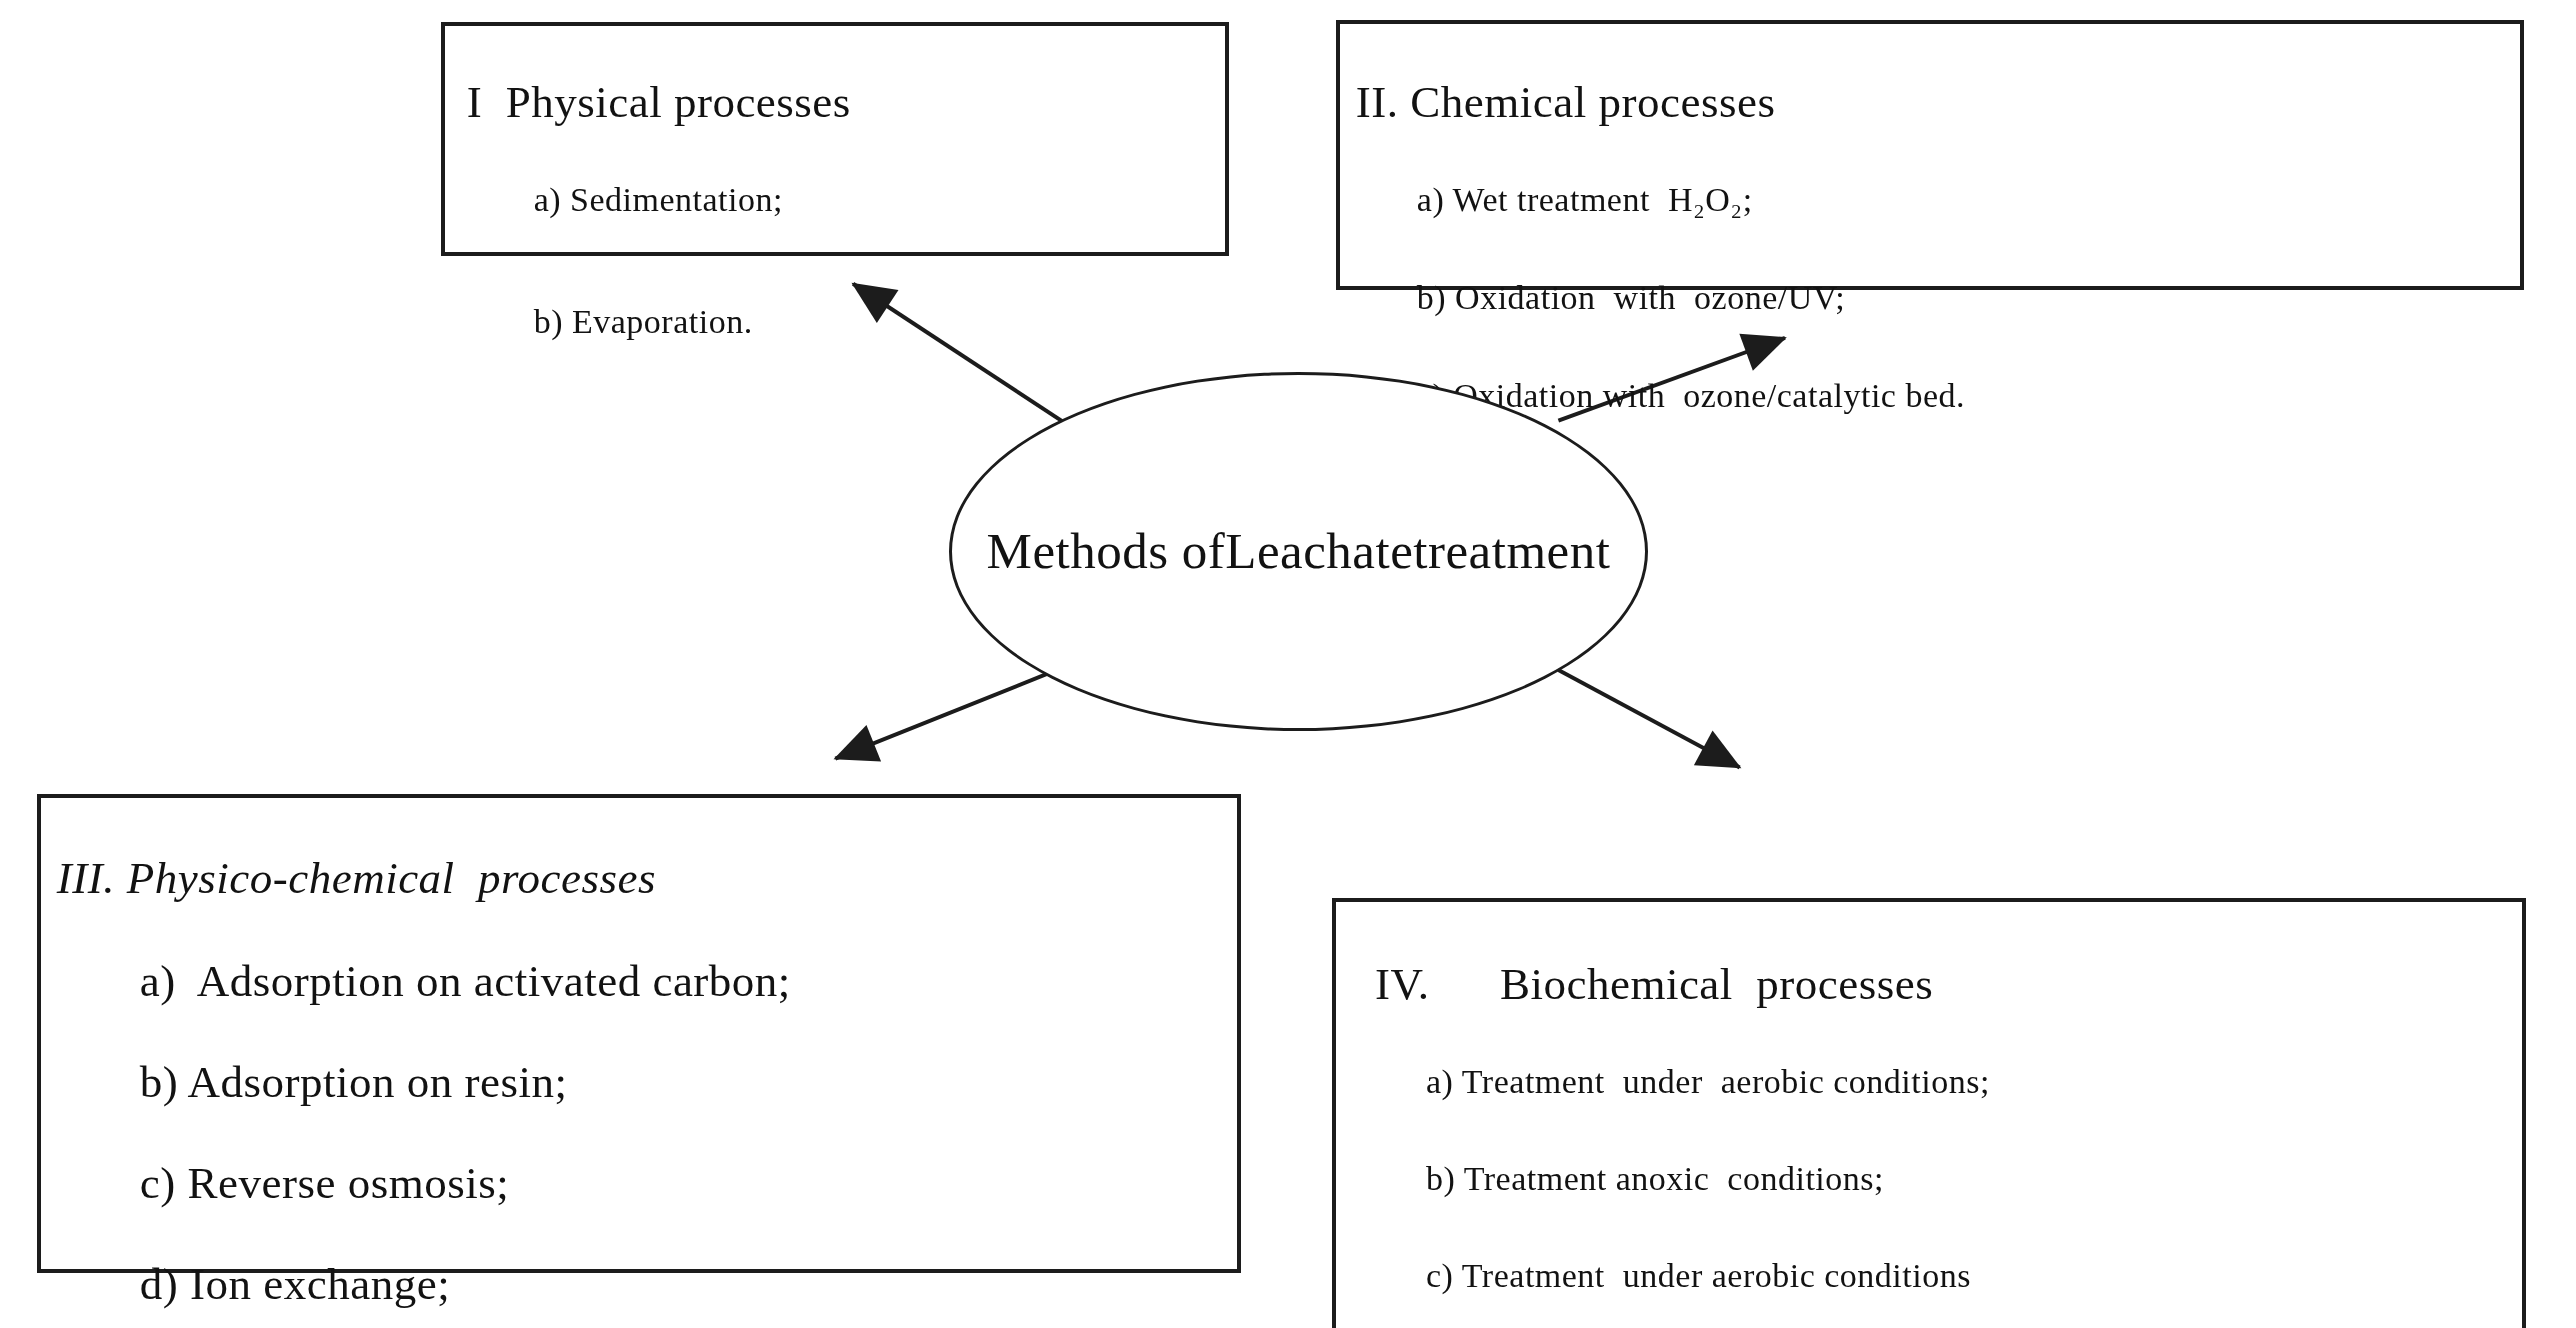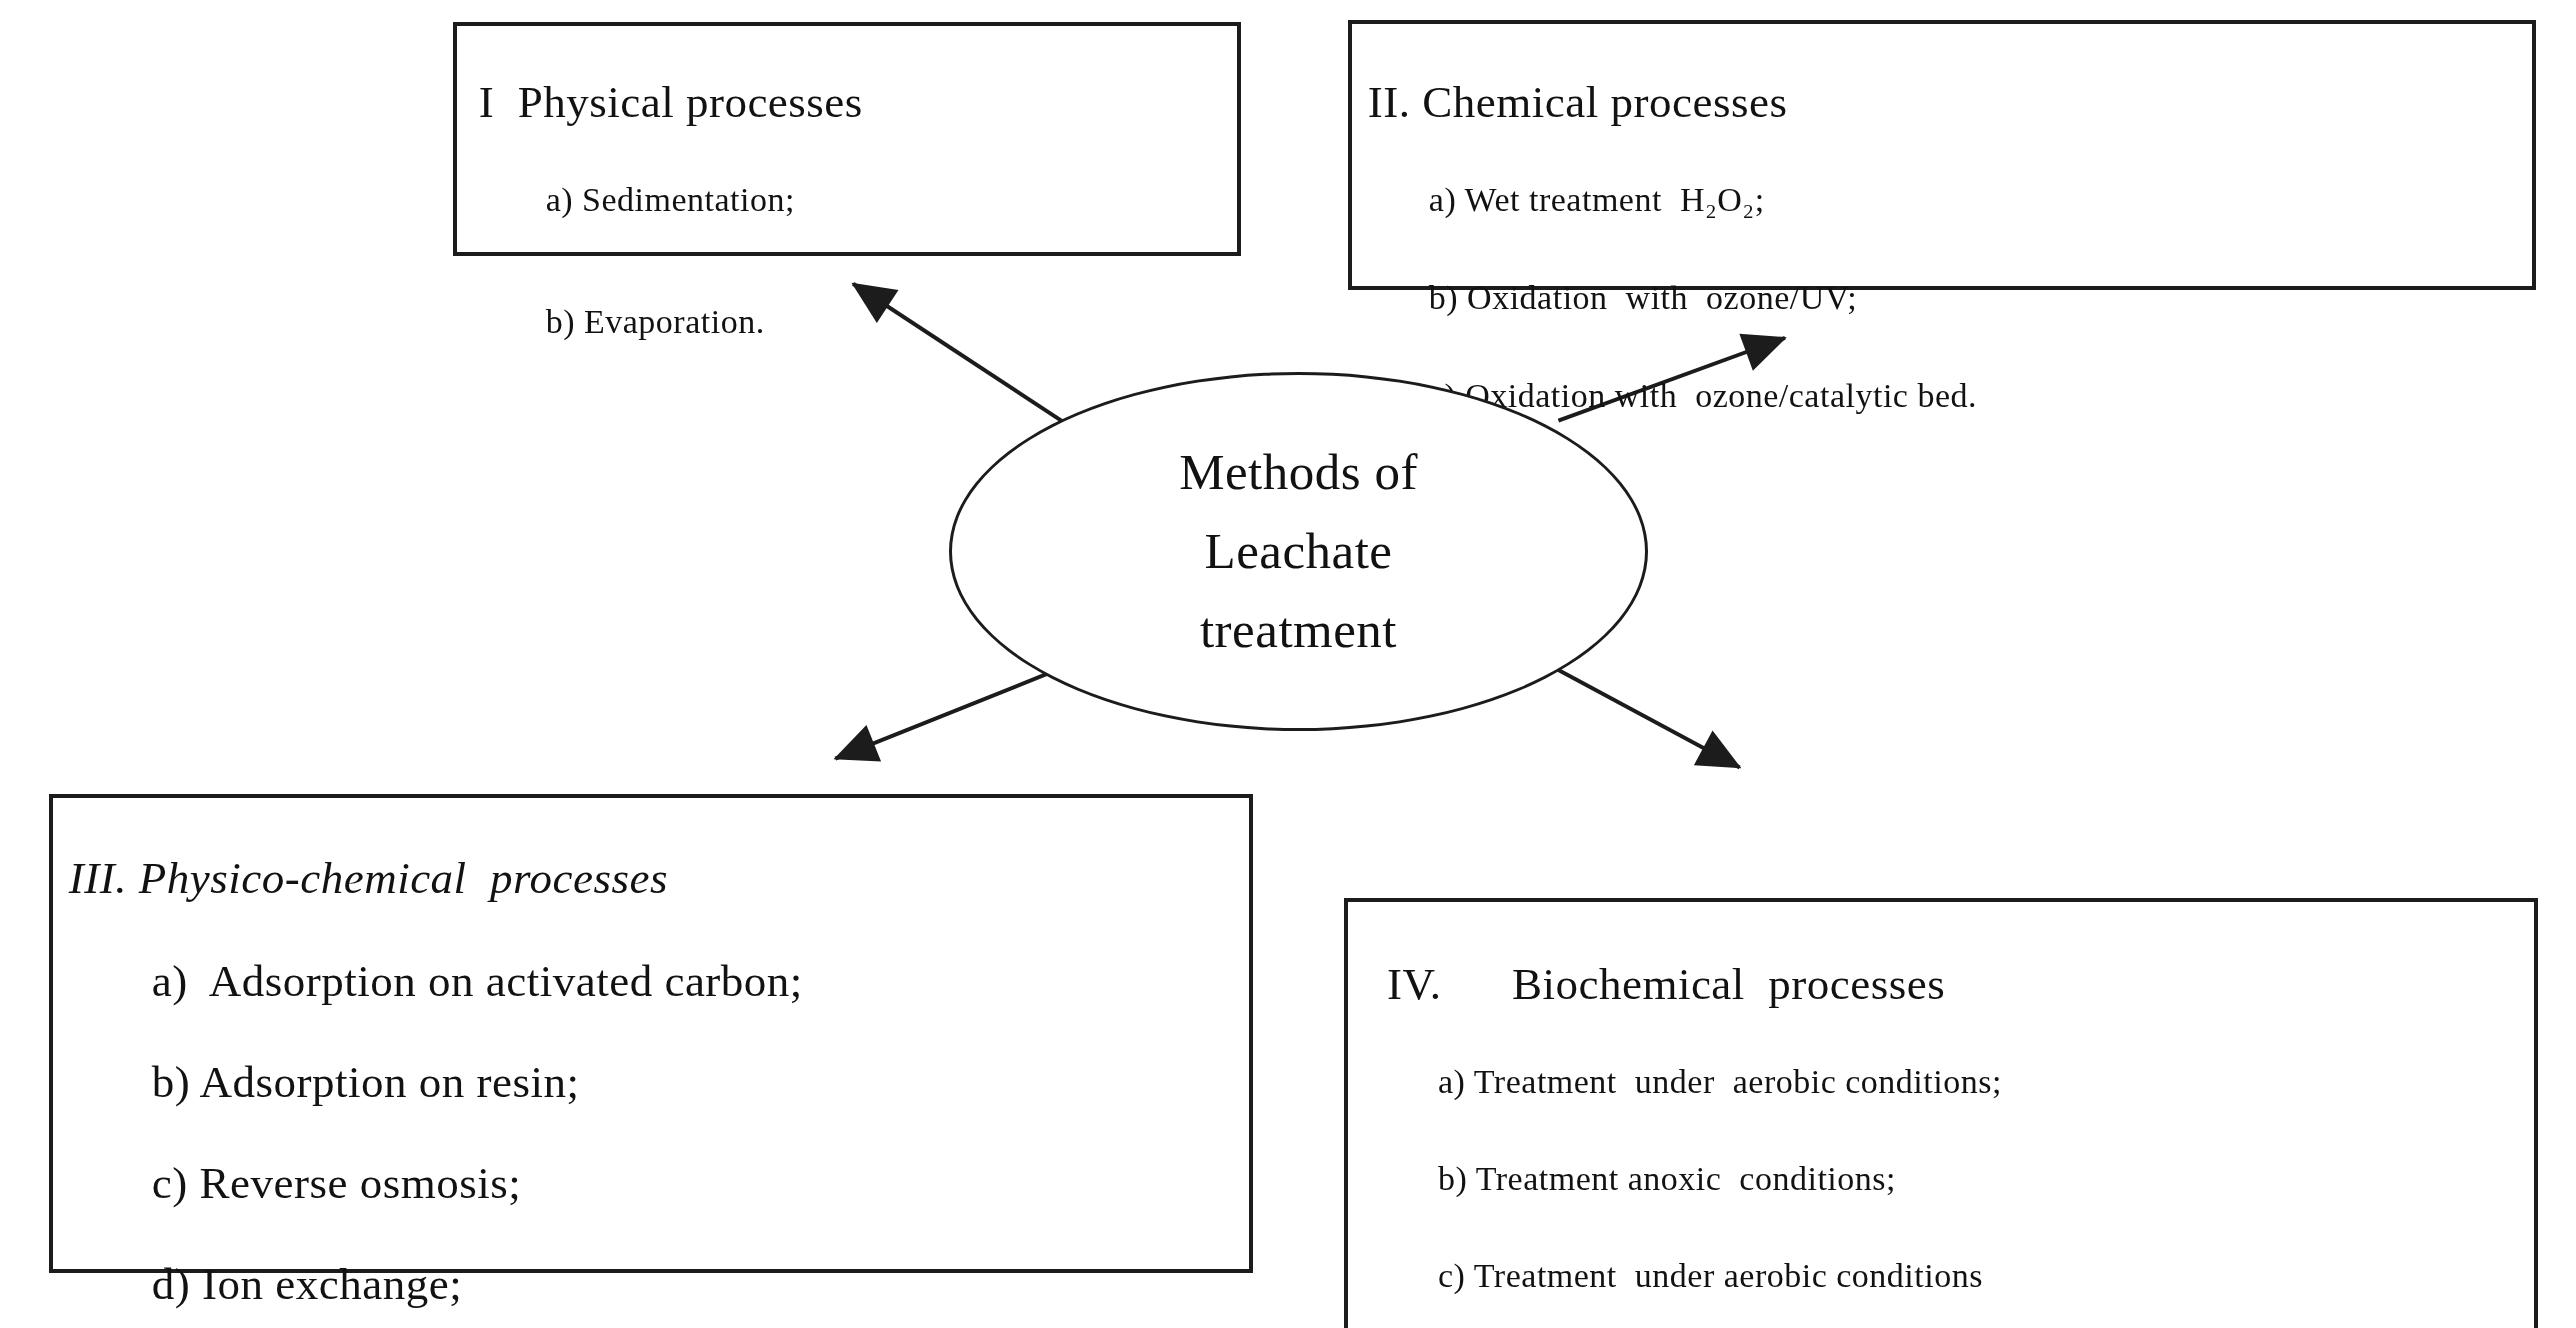--- a/index.html
+++ b/index.html
@@ -16,21 +16,20 @@
     position: absolute;
     left: 0; top: 0;
     width: 2576px; height: 1329px;
   }
   .box {
     position: absolute;
     border: 4.9px solid #1c1c1c;
     background: #ffffff;
     box-sizing: border-box;
     white-space: pre-wrap;
-    margin-left: 12px;
   }
   .box-title {
     white-space: pre-wrap;
     font-size: 45px;
     line-height: 61px;
     letter-spacing: 0.5px;
   }
   .box-line {
     white-space: pre-wrap;
     font-size: 34px;
@@ -55,21 +54,20 @@
   
   #center-ellipse {
     position: absolute;
     left: 949px; top: 372px;
     width: 699px; height: 359px;
     border: 3.9px solid #1c1c1c;
     border-radius: 50%;
     background: #ffffff;
     box-sizing: border-box;
     display: flex;
-    flex-direction: column;
     align-items: center;
     justify-content: center;
   }
   .ellipse-line {
     font-size: 51px;
     line-height: 79px;
     text-align: center;
     letter-spacing: 0.5px;
   }
 </style>

